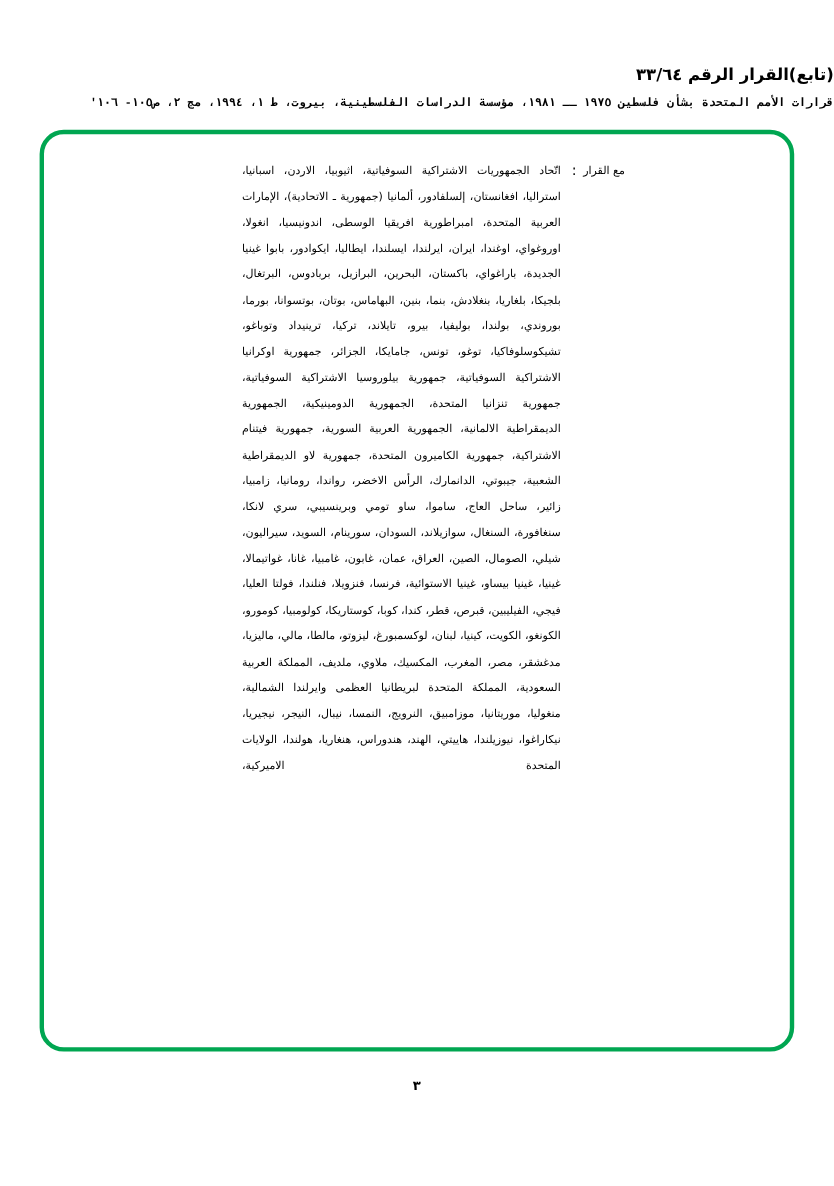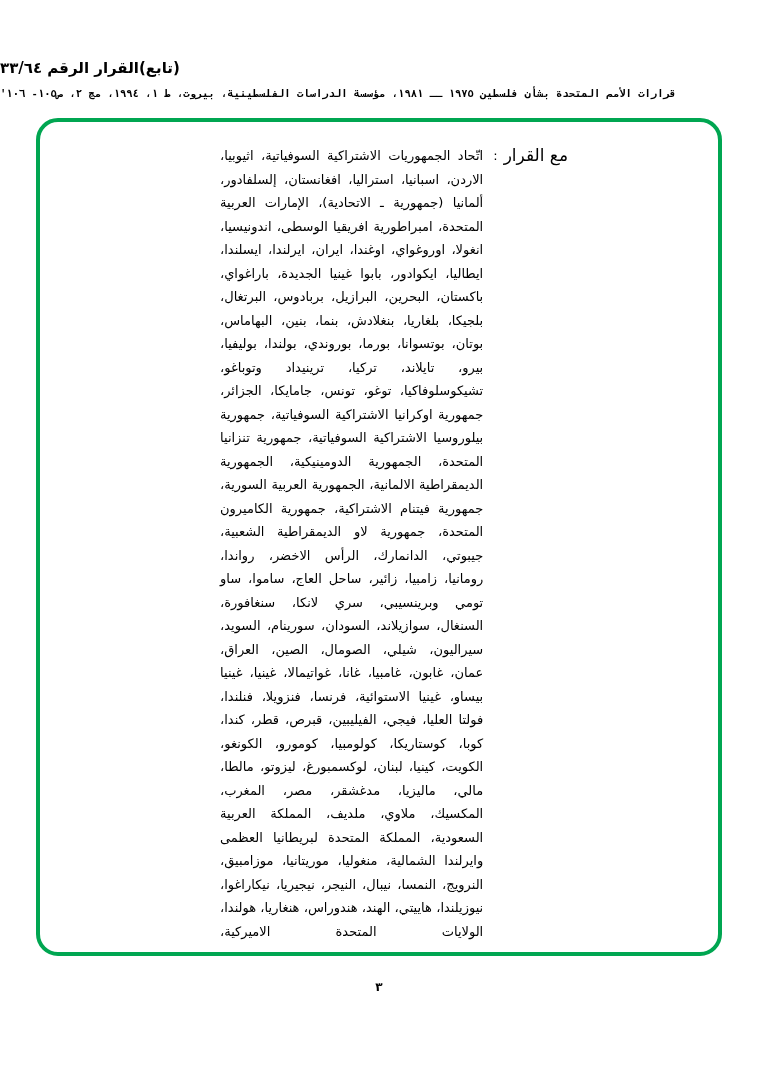--- a/index.html
+++ b/index.html
@@ -15,21 +15,21 @@
     position: relative;
     overflow: hidden;
   }
   .page {
     width: 758px;
     height: 1078px;
     position: relative;
     box-sizing: border-box;
   }
   .header {
-    text-align: left;
+    text-align: right;
     padding-top: 58px;
   }
   .doc-title {
     font-size: 15px;
     font-weight: bold;
     letter-spacing: 0px;
     line-height: 1.4;
     direction: rtl;
   }
   .doc-subtitle {
@@ -59,34 +59,34 @@
     direction: rtl;
   }
   .entry {
     display: flex;
     flex-direction: row;
     align-items: flex-start;
     direction: rtl;
   }
   .entry-label {
     flex: 0 0 auto;
-    font-size: 17px;
+    font-size: 10px;
     line-height: 23.5px;
     white-space: nowrap;
     padding-left: 6px;
   }
   .entry-colon {
     flex: 0 0 auto;
     font-size: 13px;
     line-height: 23.5px;
     padding-left: 10px;
   }
   .entry-text {
     flex: 1 1 auto;
-    font-size: 13px;
+    font-size: 10px;
     line-height: 23.5px;
     text-align: justify;
     text-align-last: justify;
     direction: rtl;
     word-spacing: 0px;
     margin-left: 32px;
   }
   .page-number {
     position: absolute;
     top: 980px;

